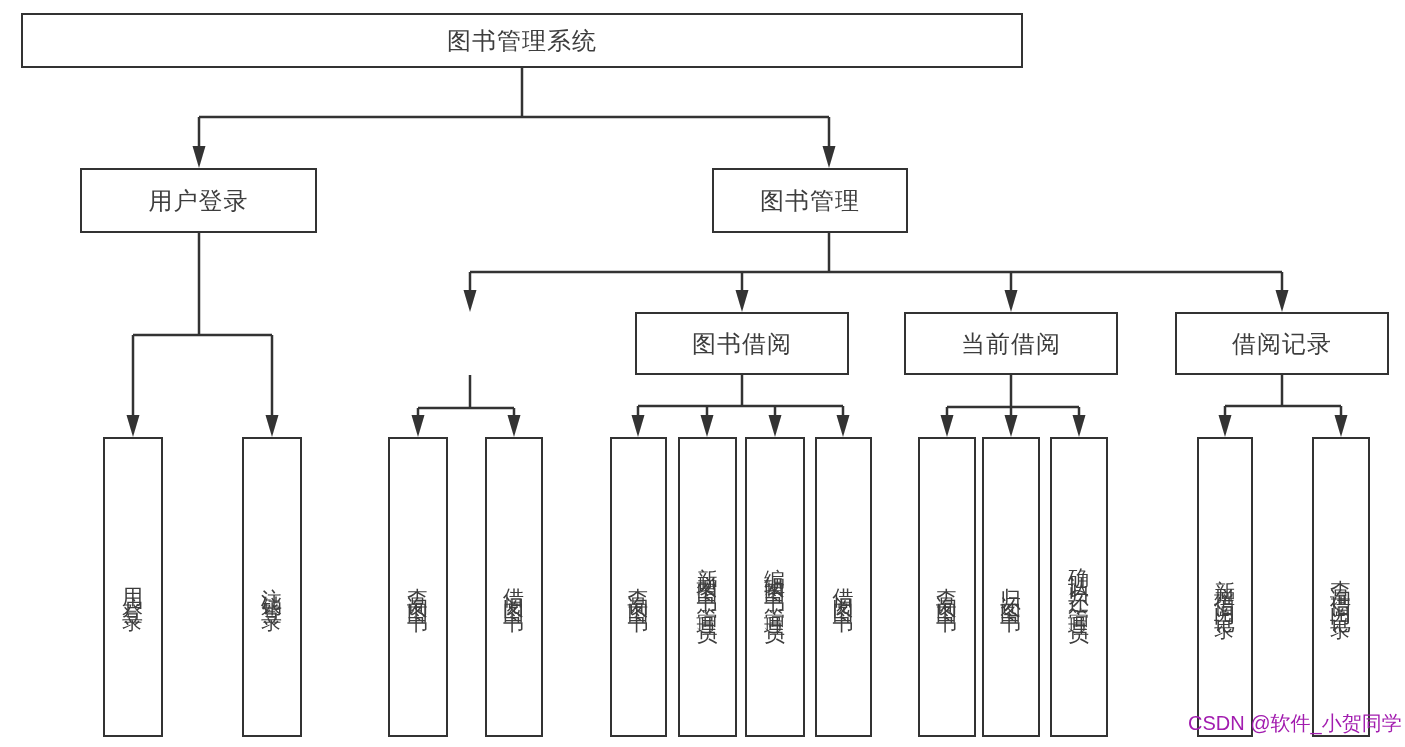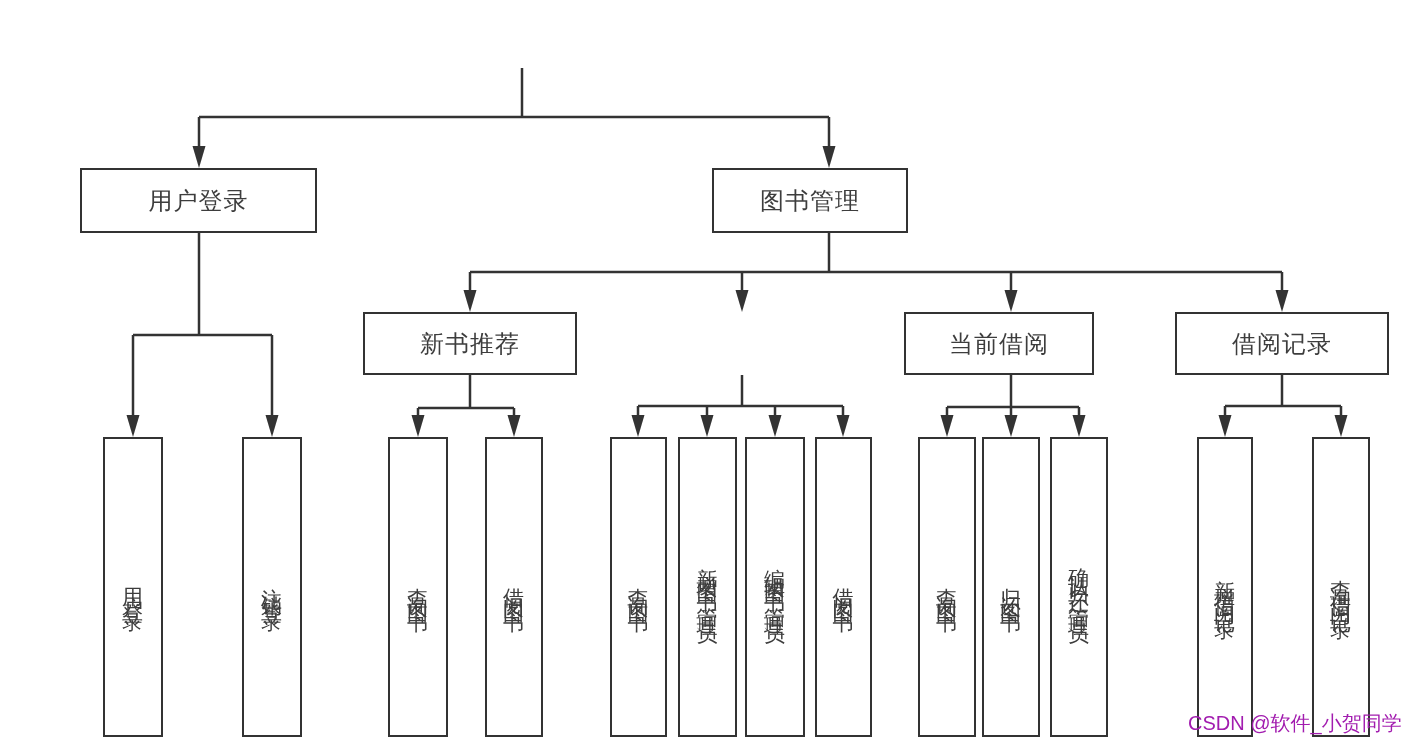--- a/index.html
+++ b/index.html
@@ -27,21 +27,21 @@
     justify-content: center;
     color: #3d3d3d;
     z-index: 2;
   }
   .branch { font-size: 24px; letter-spacing: 1px; }
   .root   { left: 21px;  top: 13px;  width: 1002px; height: 55px; }
   .b-login  { left: 80px;  top: 168px; width: 237px; height: 65px; }
   .b-mgmt   { left: 712px; top: 168px; width: 196px; height: 65px; }
   .b-newbk  { left: 363px; top: 312px; width: 214px; height: 63px; }
   .b-borrow { left: 635px; top: 312px; width: 214px; height: 63px; }
-  .b-curr   { left: 904px; top: 312px; width: 190px; height: 63px; }
+  .b-curr   { left: 904px; top: 312px; width: 214px; height: 63px; }
   .b-rec    { left: 1175px; top: 312px; width: 214px; height: 63px; }
   .leaf {
     top: 437px;
     height: 300px;
   }
   .leaf span {
     writing-mode: vertical-rl;
     text-orientation: mixed;
     font-size: 21px;
     letter-spacing: 8px;
@@ -143,30 +143,33 @@
       <polygon points="768.5,415 781.5,415 775,437"></polygon>
       <polygon points="836.5,415 849.5,415 843,437"></polygon>
       <polygon points="940.5,415 953.5,415 947,437"></polygon>
       <polygon points="1004.5,415 1017.5,415 1011,437"></polygon>
       <polygon points="1072.5,415 1085.5,415 1079,437"></polygon>
       <polygon points="1218.5,415 1231.5,415 1225,437"></polygon>
       <polygon points="1334.5,415 1347.5,415 1341,437"></polygon>
     </g>
   </svg>
 
+  <div class="box branch root">
+    <span>图书管理系统</span>
+  </div>
 
   <div class="box branch b-login">
     <span>用户登录</span>
   </div>
   <div class="box branch b-mgmt">
     <span>图书管理</span>
   </div>
 
-  <div class="box branch b-newbk">
-    <span>新书推荐</span>
+  <div class="box branch b-borrow">
+    <span>图书借阅</span>
   </div>
   <div class="box branch b-curr">
     <span>当前借阅</span>
   </div>
   <div class="box branch b-rec">
     <span>借阅记录</span>
   </div>
 
   <div class="box leaf l1">
     <span>用户登录</span>

